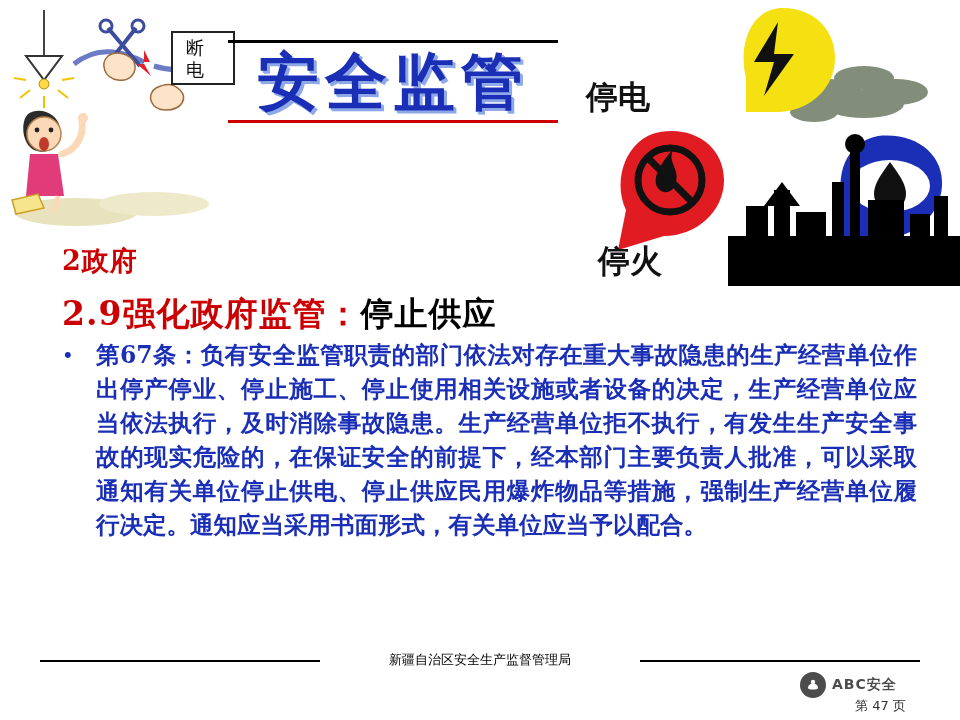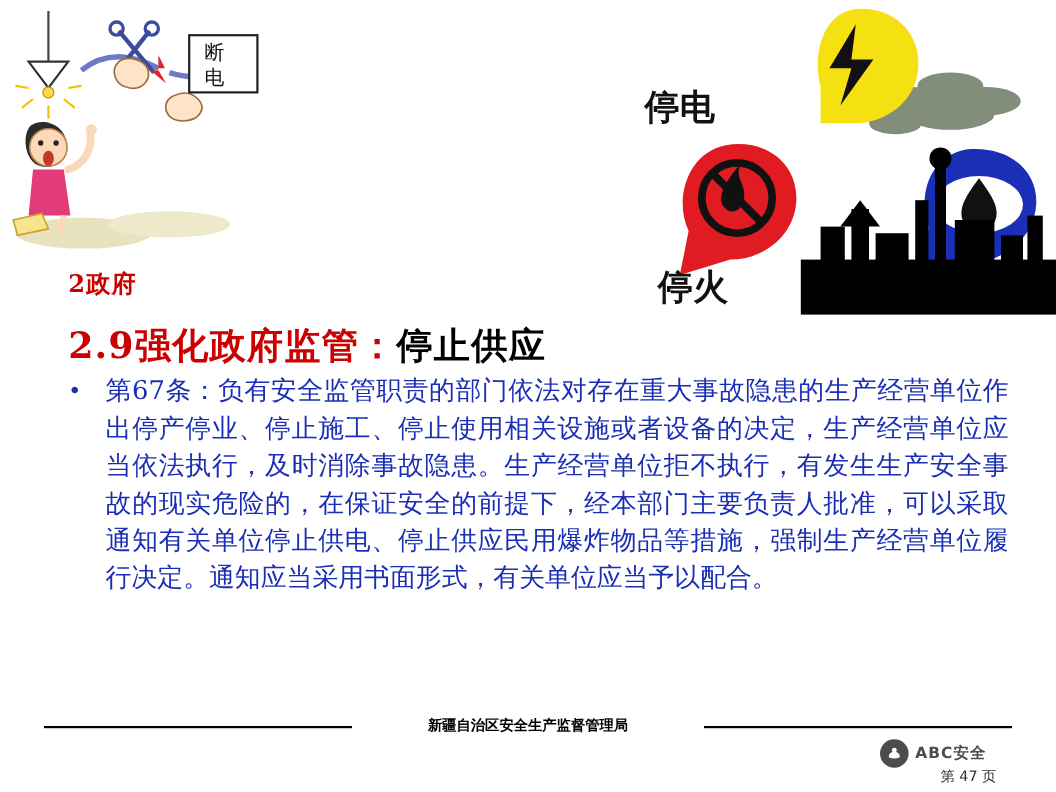--- a/index.html
+++ b/index.html
@@ -72,21 +72,21 @@
     width: 385px;
     height: 295px;
   }
 
   
   .heading1 {
     position: absolute;
     left: 62px;
     top: 243px;
     font-family: "DejaVu Serif", serif;
-    font-size: 22px;
+    font-size: 27px;
     font-weight: bold;
     color: #cc0000;
     letter-spacing: 1px;
   }
   .heading2 {
     position: absolute;
     left: 62px;
     top: 292px;
     font-family: "DejaVu Serif", serif;
     font-size: 33px;
@@ -121,20 +121,21 @@
     box-sizing: border-box;
   }
   .para {
     font-family: "DejaVu Serif", serif;
     font-size: 23.5px;
     line-height: 34px;
     color: #1a2fb5;
     text-align: justify;
     flex: 1;
     letter-spacing: 0px;
+    font-weight: bold;
   }
   .para.second {
     margin-top: 2px;
     margin-left: 34px;
   }
 
   
   .footer-rule-left {
     position: absolute;
     left: 40px;
@@ -152,21 +153,21 @@
     background: #000000;
   }
   .footer-text {
     position: absolute;
     left: 0;
     top: 651px;
     width: 960px;
     text-align: center;
     font-family: "DejaVu Sans", sans-serif;
     font-size: 13px;
-    font-weight: bold;
+    font-weight: normal;
     color: #000000;
   }
   .page-num {
     position: absolute;
     left: 855px;
     top: 697px;
     font-family: "DejaVu Sans", sans-serif;
     font-size: 13px;
     color: #333333;
     text-align: right;
@@ -252,20 +253,25 @@
         <path d="M26 150 L54 150 L60 192 L22 192 Z" fill="#e23b7a"></path>
         <path d="M26 192 L32 208 M54 192 L50 208" stroke="#fbd9b8" stroke-width="5"></path>
         <path d="M58 150 C 72 146, 80 132, 78 118" stroke="#fbd9b8" stroke-width="7" fill="none" stroke-linecap="round"></path>
         <circle cx="79" cy="114" r="5" fill="#fbd9b8"></circle>
       </g>
 
       <path d="M8 196 L34 190 L40 204 L12 210 Z" fill="#f6e58d" stroke="#c9a227" stroke-width="1.5"></path>
     </svg>
   </div>
 
+  <div class="title-block">
+    <div class="title-rule-top"></div>
+    <div class="slide-title">安全监管</div>
+    <div class="title-rule-bottom"></div>
+  </div>
 
   <div class="rightart">
     <svg width="385" height="295" viewBox="0 0 385 295" xmlns="http://www.w3.org/2000/svg">
 
       <g fill="#6d7b63" opacity="0.85">
         <ellipse cx="250" cy="92" rx="34" ry="13"></ellipse>
         <ellipse cx="286" cy="78" rx="30" ry="12"></ellipse>
         <ellipse cx="318" cy="92" rx="32" ry="13"></ellipse>
         <ellipse cx="286" cy="104" rx="40" ry="14"></ellipse>
         <ellipse cx="236" cy="112" rx="24" ry="10"></ellipse>

